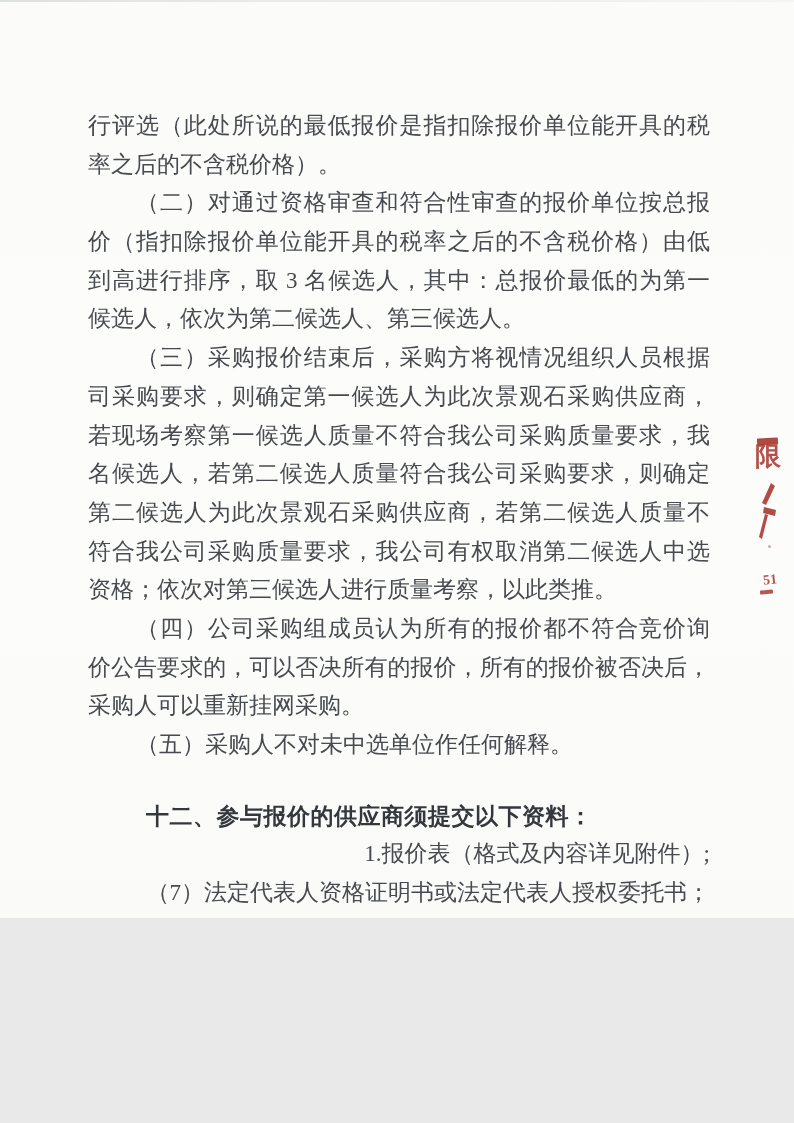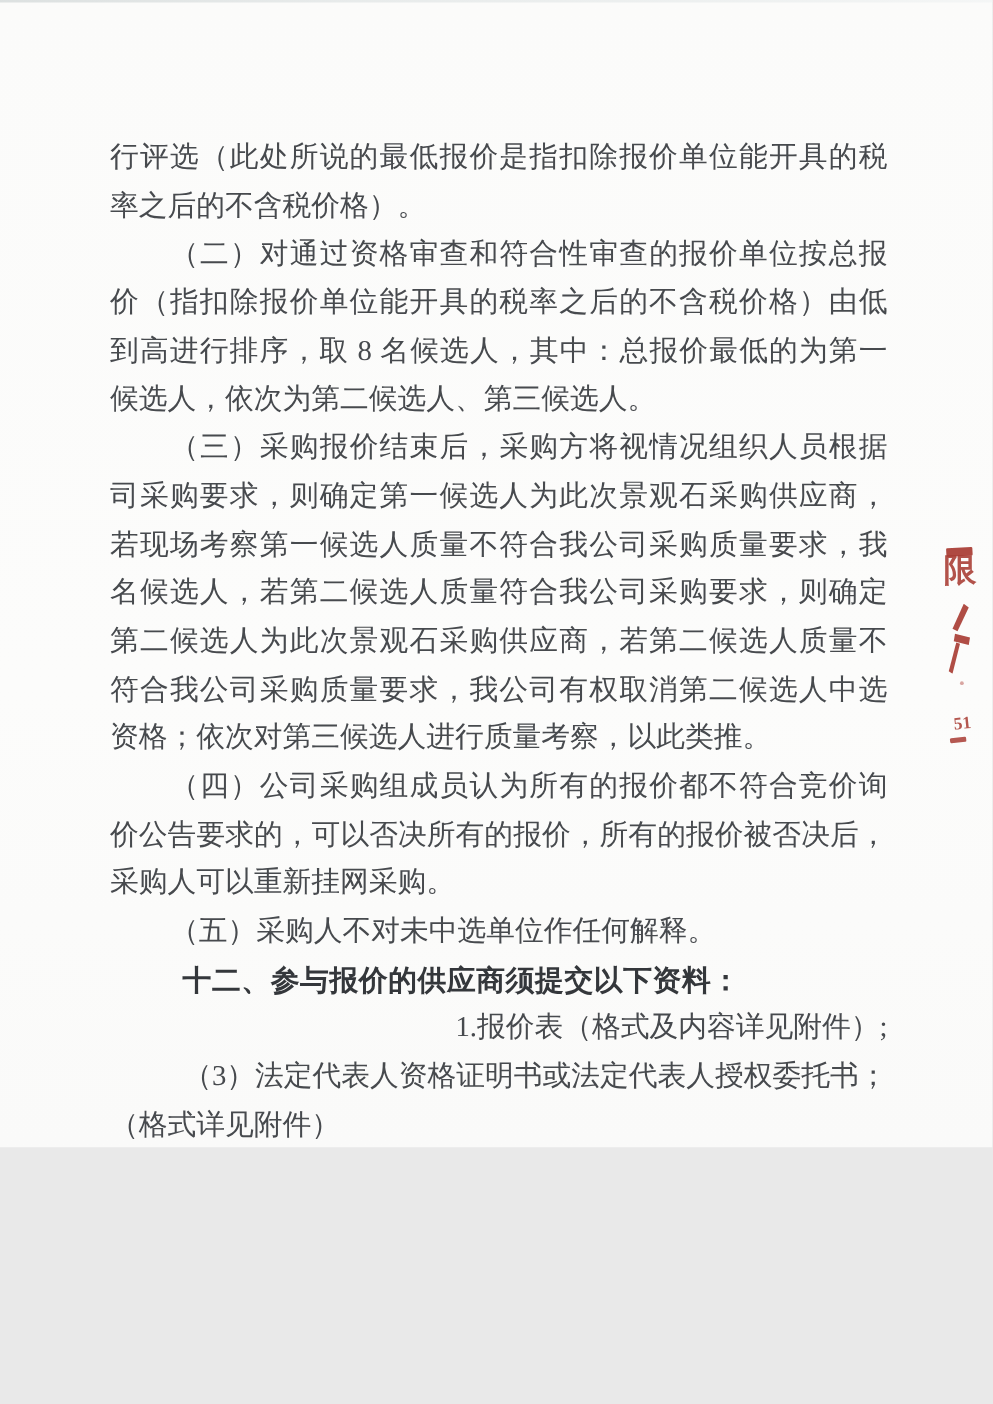--- a/index.html
+++ b/index.html
@@ -28,21 +28,21 @@
   .j{
     text-align:justify;
     text-align-last:justify;
     -moz-text-align-last:justify;
   }
   .i2{text-indent:48px;}
   .i1{text-indent:23px;text-align:right;}
   .head{
     font-family:"Liberation Sans","DejaVu Sans",sans-serif;
     font-weight:bold;color:#34373b;
-    text-indent:58px;letter-spacing:.5px;
+    text-indent:58px;letter-spacing:.5px;margin-top:32px;
   }
   .pagenum{
     position:absolute;top:1030px;left:0;width:788px;
     text-align:center;font-size:13px;color:#55585c;
     font-family:"Liberation Serif","DejaVu Serif",serif;
   }
   
   .seal{position:absolute;color:#a83b32;}
   .seal-bar{
     left:757px;top:438px;width:21px;height:7px;
@@ -90,36 +90,36 @@
 
 <div class="page">
 
   <div class="edge-top"></div>
 
   <div class="body-block">
     <div class="ln j">行评选（此处所说的最低报价是指扣除报价单位能开具的税</div>
     <div class="ln">率之后的不含税价格）。</div>
     <div class="ln j i2">（二）对通过资格审查和符合性审查的报价单位按总报</div>
     <div class="ln j">价（指扣除报价单位能开具的税率之后的不含税价格）由低</div>
-    <div class="ln j">到高进行排序，取 8 名候选人，其中：总报价最低的为第一</div>
+    <div class="ln j">到高进行排序，取 3 名候选人，其中：总报价最低的为第一</div>
     <div class="ln">候选人，依次为第二候选人、第三候选人。</div>
     <div class="ln j i2">（三）采购报价结束后，采购方将视情况组织人员根据</div>
     <div class="ln j">司采购要求，则确定第一候选人为此次景观石采购供应商，</div>
     <div class="ln j">若现场考察第一候选人质量不符合我公司采购质量要求，我</div>
     <div class="ln j">名候选人，若第二候选人质量符合我公司采购要求，则确定</div>
     <div class="ln j">第二候选人为此次景观石采购供应商，若第二候选人质量不</div>
     <div class="ln j">符合我公司采购质量要求，我公司有权取消第二候选人中选</div>
     <div class="ln">资格；依次对第三候选人进行质量考察，以此类推。</div>
     <div class="ln j i2">（四）公司采购组成员认为所有的报价都不符合竞价询</div>
     <div class="ln j">价公告要求的，可以否决所有的报价，所有的报价被否决后，</div>
     <div class="ln">采购人可以重新挂网采购。</div>
     <div class="ln i2">（五）采购人不对未中选单位作任何解释。</div>
     <div class="ln head">十二、参与报价的供应商须提交以下资料：</div>
     <div class="ln i1">1.报价表（格式及内容详见附件）;</div>
-    <div class="ln i1">（3）法定代表人资格证明书或法定代表人授权委托书；</div>
+    <div class="ln i1">（7）法定代表人资格证明书或法定代表人授权委托书；</div>
     <div class="ln">（格式详见附件）</div>
   </div>
 
   <div class="pagenum">5</div>
 
   <div class="seal seal-bar"></div>
   <div class="seal seal-char">限</div>
   <div class="seal seal-stroke">
     <svg width="20" height="56" viewBox="0 0 20 56" xmlns="http://www.w3.org/2000/svg">
       <polygon points="14,0 18,3 9,22 5,20" fill="#a83b32"></polygon>

